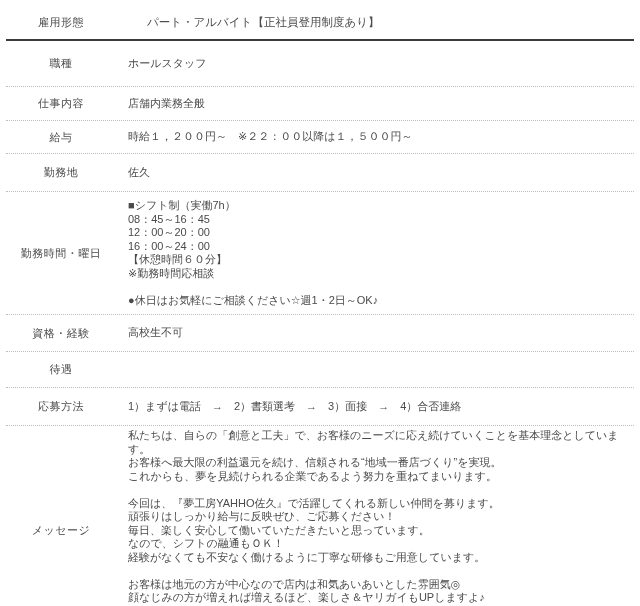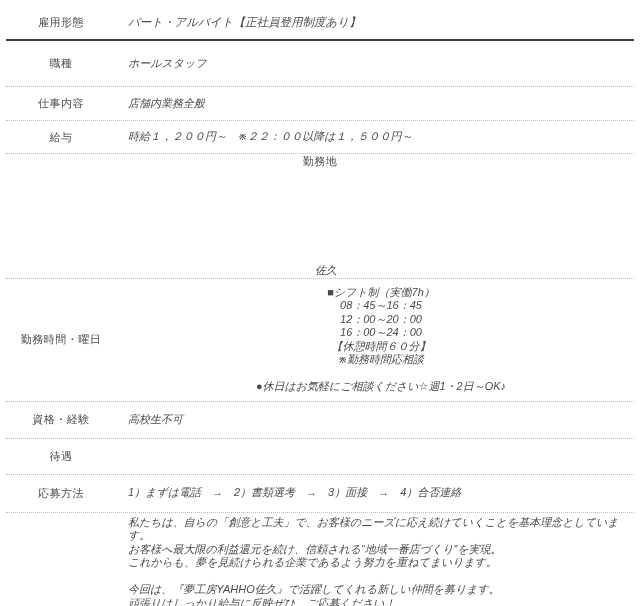--- a/index.html
+++ b/index.html
@@ -26,34 +26,34 @@
     text-align: center;
     color: #4a4a4a;
     letter-spacing: 0.5px;
   }
   .row-value {
     flex: 1;
     padding-left: 12px;
     white-space: pre-line;
     line-height: 13.5px;
     color: #4a4a4a;
-    font-style: italic;
   }
   
   .row.r0 {
     min-height: 33px;
     border-bottom: 2px solid #3c3c3c;
+    gap: 19px;
   }
   .row.r0 .row-value { font-size: 11.5px; }
   .row.r1 { min-height: 45px; }
   .row.r2 { min-height: 33px; align-items: center; }
   .row.r3 { min-height: 32px; }
-  .row.r4 { min-height: 37px; flex-direction: column; }
+  .row.r4 { min-height: 37px; }
   .row.r5 { min-height: 122px; }
-  .row.r5 .row-value { padding-top: 4px; padding-bottom: 4px; text-align: center; }
+  .row.r5 .row-value { padding-top: 4px; padding-bottom: 4px; }
   .row.r6 { min-height: 36px; }
   .row.r7 { min-height: 35px; }
   .row.r8 { min-height: 37px; justify-content: center; }
   .row.r9 { min-height: 194px; }
   .row.r9 .row-value { padding-top: 3px; padding-bottom: 3px; }
 </style>
 </head>
 <body>
 
 <div class="job-table">

